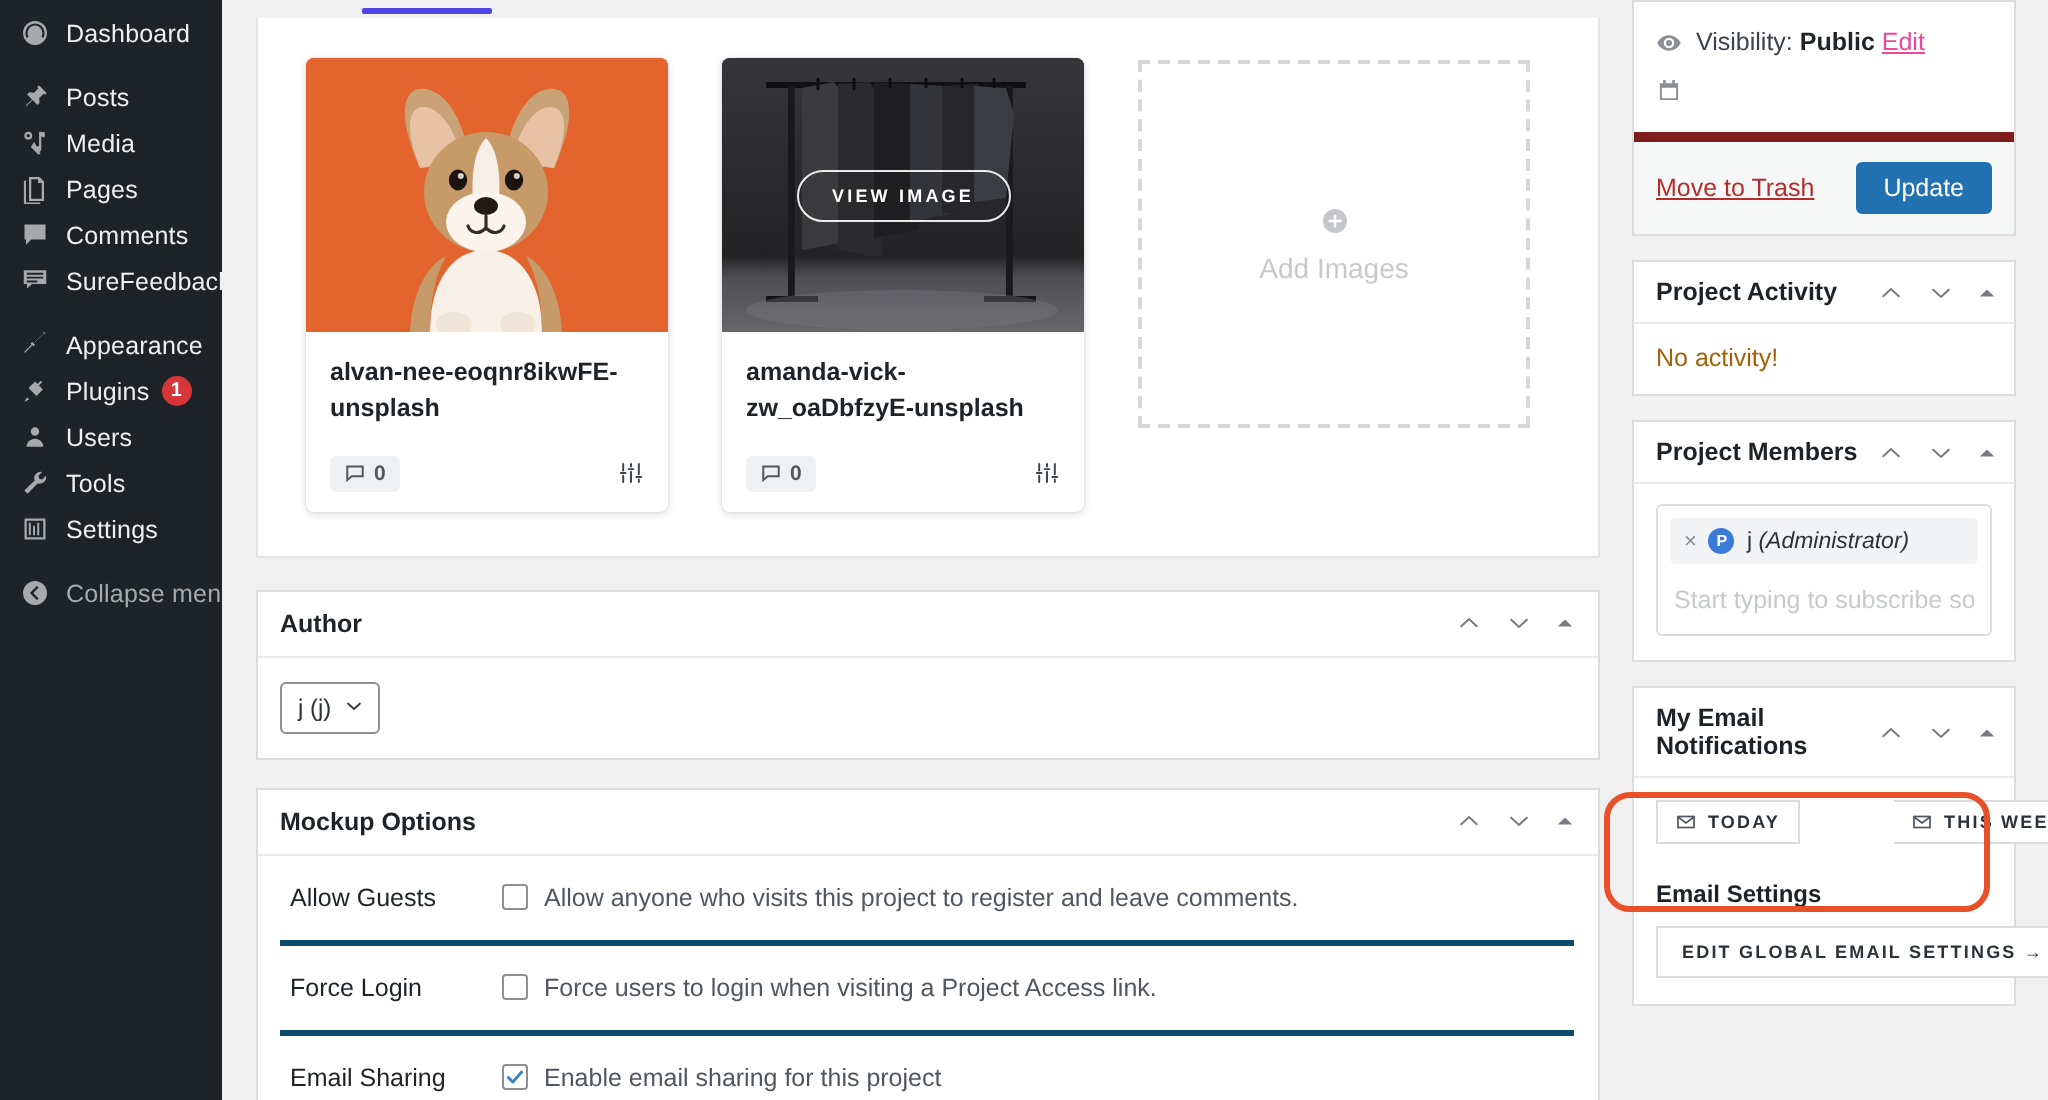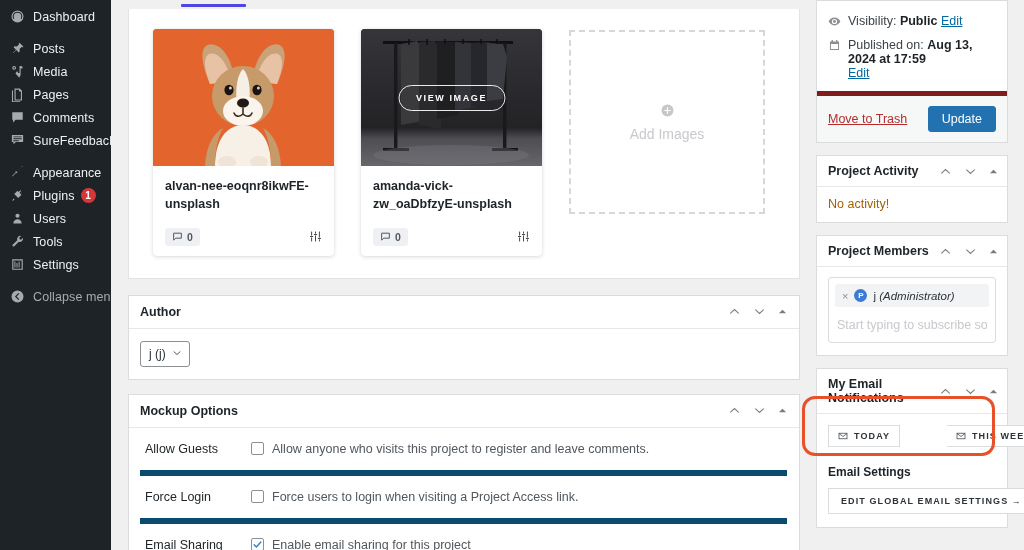--- a/index.html
+++ b/index.html
@@ -178,21 +178,21 @@
     height:26px;
     padding: 0 7px 0 8px;
     font-size:12px;
     color:#2c3338;
     cursor:pointer;
   }
 
   .opt-row {
     display:flex; align-items:center;
     padding: 14px 0 14px 5px;
-    border-bottom: 6px solid #0c4a6e;
+    border-bottom: 3px solid #0c4a6e;
   }
   .opt-row:last-child { border-bottom: 1px solid #f0f0f1; }
   .opt-label { width: 106px; min-width:106px; font-size:12.5px; color:#1d2327; font-weight:400; }
   .opt-control { display:flex; align-items:center; gap:8px; }
   .cb {
     width: 13px; height:13px;
     border:1px solid #8c8f94;
     border-radius:2px;
     background:#fff;
     display:inline-flex; align-items:center; justify-content:center;
@@ -210,21 +210,21 @@
     border-bottom:1px solid #e8e8e8;
   }
   .sp-title { font-size:12.5px; font-weight:700; color:#1d2327; flex:1 1 auto; }
   .sp-body { padding: 9px 11px 11px 11px; }
 
   
   .publish-box { background:#fff; border:1px solid #dcdcde; margin-bottom: 12px; }
   .pb-row { display:flex; align-items:flex-start; gap:7px; padding: 5px 11px 2px 11px; font-size:12.5px; color:#3c434a; }
   .pb-row .pbi { color:#8c8f94; flex:0 0 auto; margin-top:1px; }
   .pb-strong { font-weight:700; color:#1d2327; }
-  .link { color:#0369a1; text-decoration: underline; cursor:pointer; }
+  .link { color:#ec4899; text-decoration: underline; cursor:pointer; }
   .pb-cut { height: 8px; border-bottom: 0; }
   .pb-actions {
     display:flex; align-items:center; justify-content:space-between;
     border-top:5px solid #7f1d1d;
     background:#f6f7f7;
     padding: 10px 11px;
     margin-top: 9px;
   }
   .trash-link { color:#b32d2e; text-decoration:underline; font-size:12.5px; cursor:pointer; }
   .btn-primary {
@@ -649,26 +649,20 @@
             <span class="link">Edit</span>
           </span>
         </div>
 
         <div class="pb-row">
           <span class="pbi">
             <svg width="13" height="13" viewBox="0 0 20 20" fill="currentColor">
                 <path d="M3 4h14v13H3V4zm1.5 3.5v8h11v-8h-11zM5.5 1.5h2v3h-2zm7 0h2v3h-2z"></path>
               </svg>
           </span>
-          <span>
-            <span>Published on:</span>
-            <span class="pb-strong">Aug 13, 2024 at 17:59</span>
-            <br>
-            <span class="link">Edit</span>
-          </span>
         </div>
 
         <div class="pb-actions">
           <span class="trash-link">Move to Trash</span>
           <button class="btn-primary">Update</button>
         </div>
       </div>
 
       <div class="side-panel">
         <div class="sp-header">

